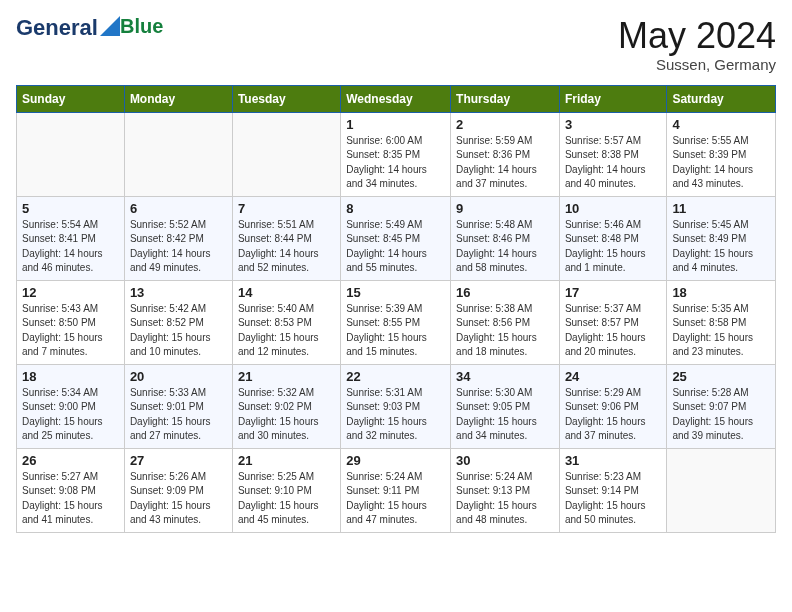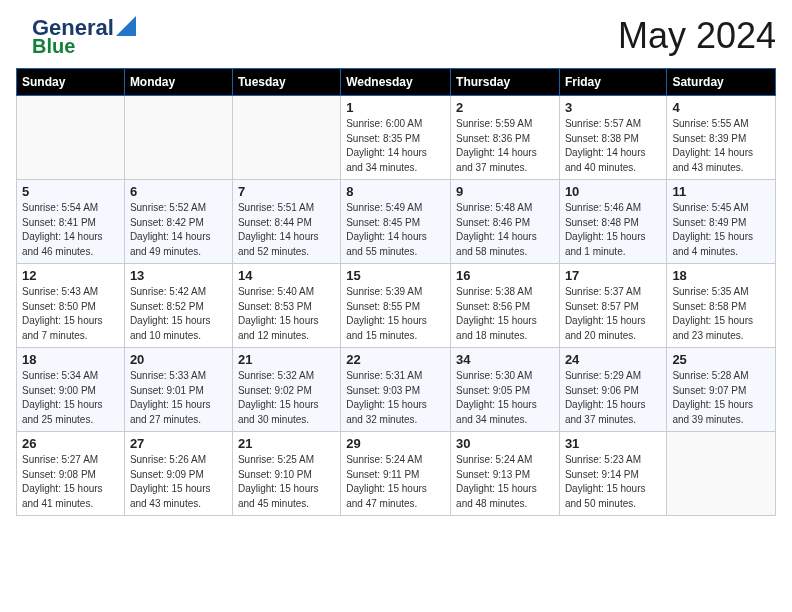--- a/index.html
+++ b/index.html
@@ -11,23 +11,22 @@
       padding: 16px;
     }
     .header {
       display: flex;
       justify-content: space-between;
       align-items: flex-start;
       margin-bottom: 12px;
     }
     .logo {
       display: flex;
-      flex-direction: column;
-      align-items: flex-start;
-      margin-left: 16px;
+      flex-direction: row;
+      align-items: center;
     }
     .logo-text {
       font-size: 22px;
       font-weight: bold;
       color: #1a3a6b;
       line-height: 1;
     }
     .title-block {
       text-align: right;
     }
@@ -40,21 +39,21 @@
     .location {
       font-size: 15px;
       color: #444;
     }
     table {
       width: 100%;
       border-collapse: collapse;
       font-size: 11px;
     }
     thead tr th {
-      background: #000000;
+      background: #4d7c0f;
       color: #fff;
       text-align: left;
       padding: 6px 5px;
       font-size: 12px;
       border: 1px solid #1a5fa8;
     }
     tbody tr td {
       border: 1px solid #ccc;
       vertical-align: top;
       padding: 4px 5px;
@@ -89,20 +88,21 @@
     <div style="display:flex; align-items:center;">
       <span class="logo-text">General</span>
       <svg width="20" height="20" viewBox="0 0 20 20" style="margin-left:2px; margin-bottom:4px;">
         <polygon points="0,20 20,0 20,20" fill="#2176c7"></polygon>
       </svg>
     </div>
     <span class="logo-text blue" style="color:#15803d; font-size:20px; margin-top:-4px;">Blue</span>
   </div>
   <div class="title-block">
     <div class="month-year">May 2024</div>
+    <div class="location">Sussen, Germany</div>
   </div>
 </div>
 
 <table>
   <thead>
     <tr>
     <th>Sunday</th>
         <th>Monday</th>
         <th>Tuesday</th>
         <th>Wednesday</th>

